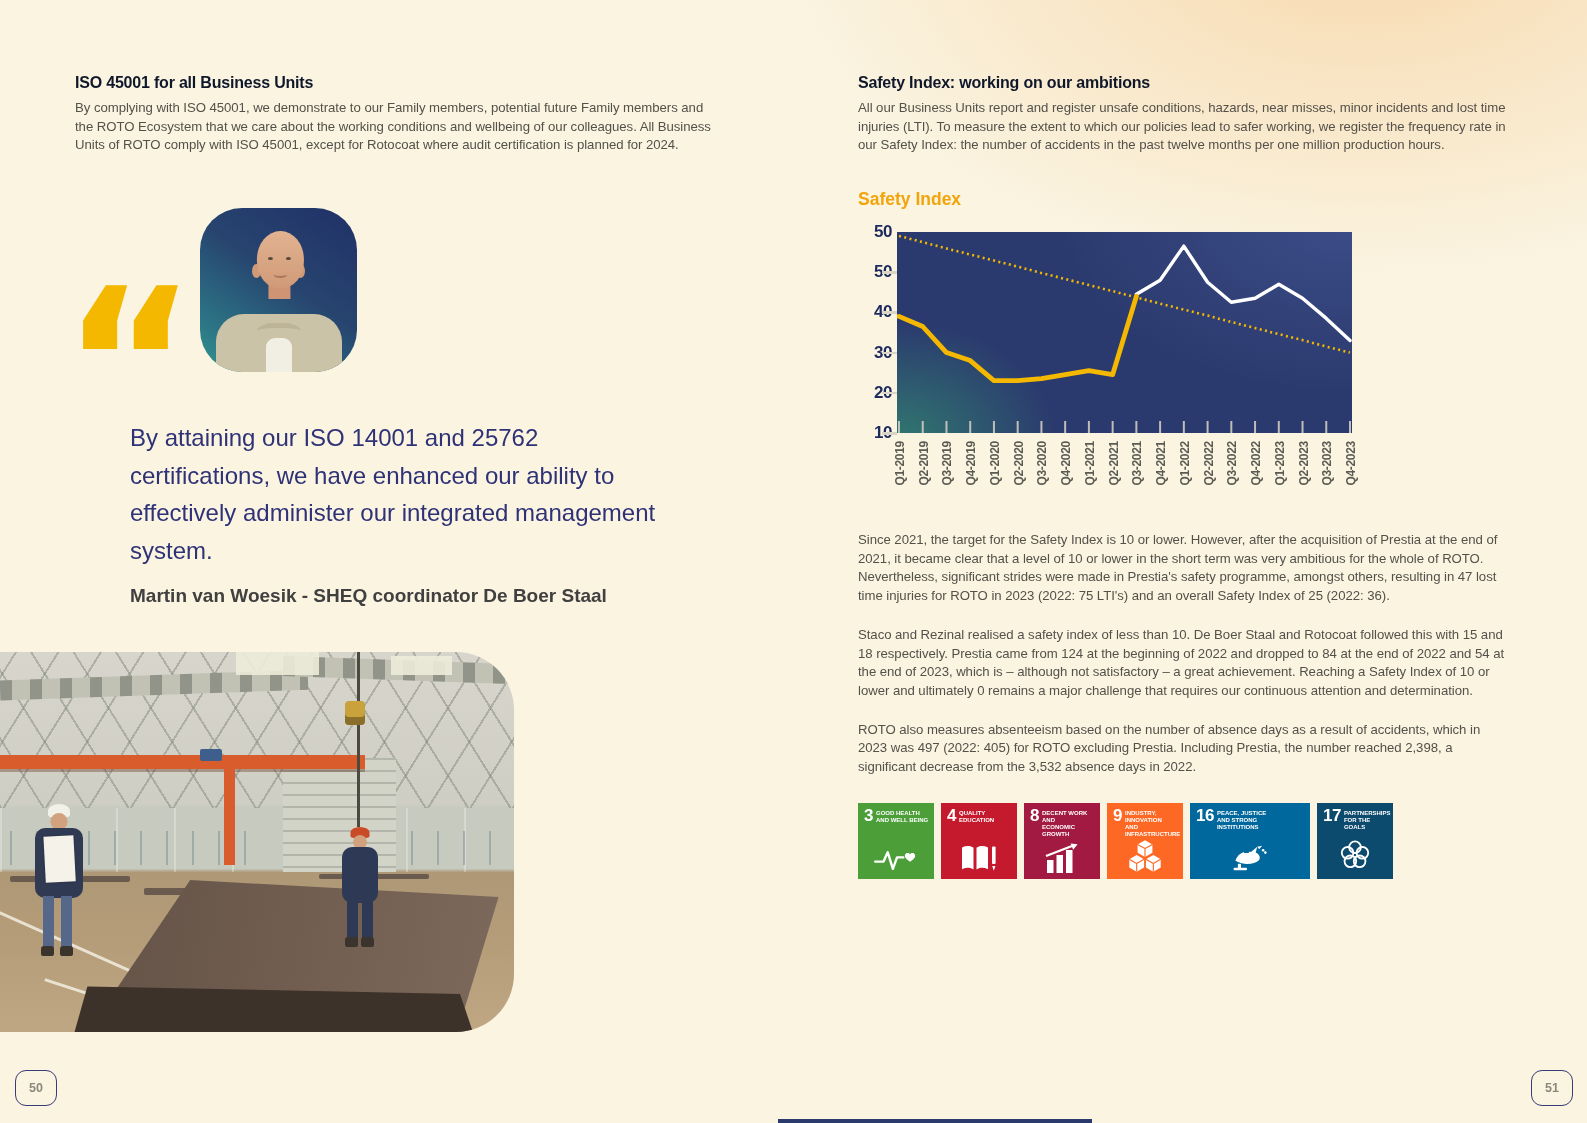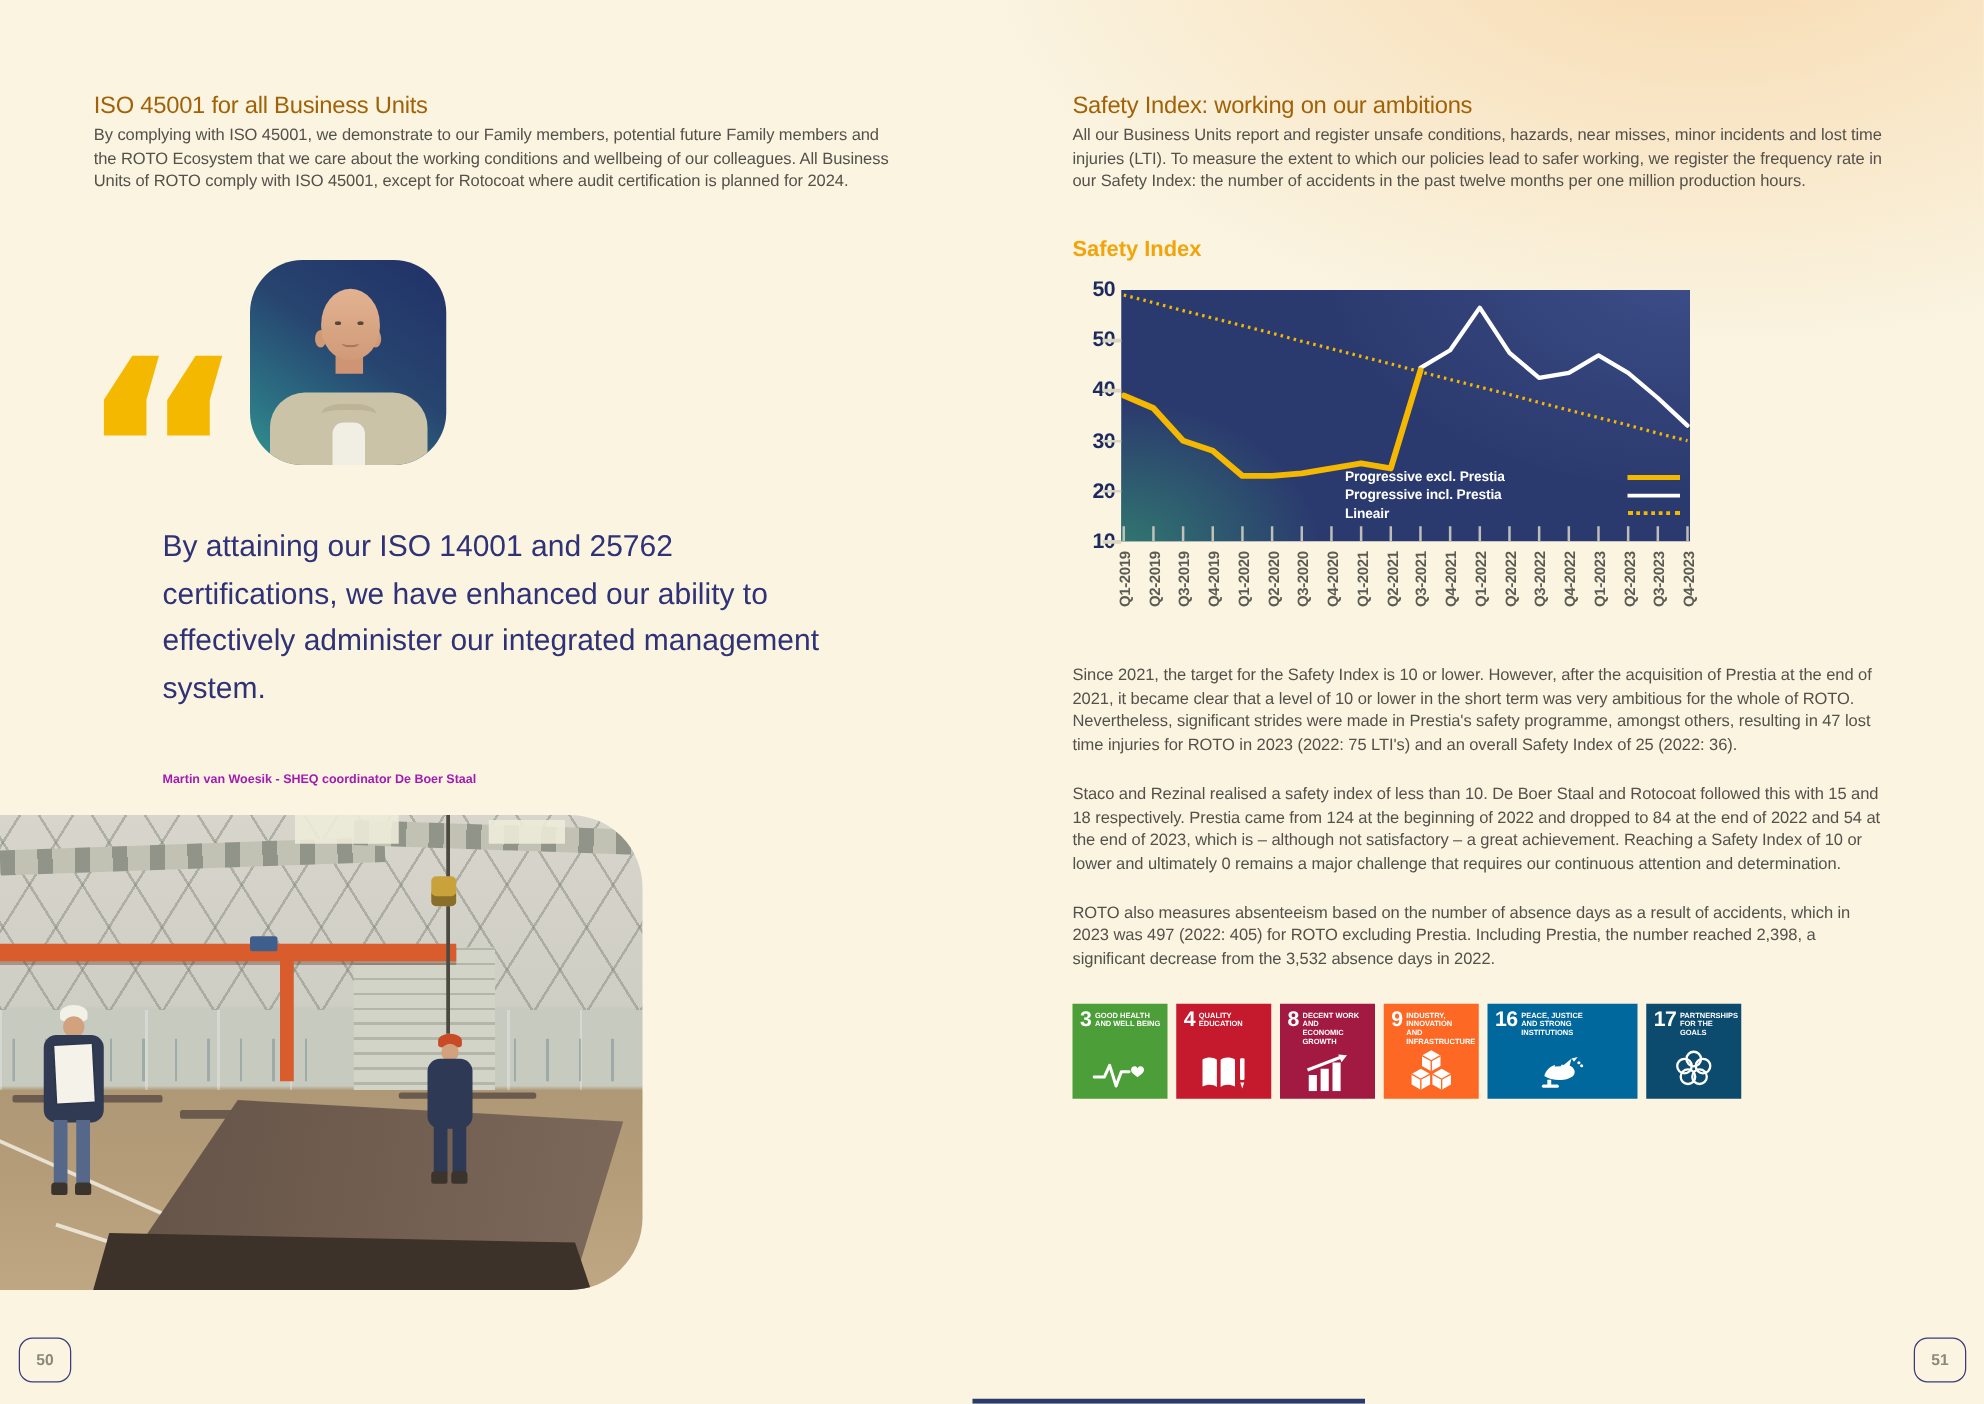--- a/index.html
+++ b/index.html
@@ -5,21 +5,21 @@
   html,body{margin:0;padding:0;}
   body{
     position:relative;
     width:1587px;height:1123px;
     overflow:hidden;
     background-color:#FAF4E1;
     background-image:radial-gradient(950px 560px at 86% -6%, rgba(246,199,140,.6), rgba(246,199,140,0) 62%);
     font-family:"Liberation Sans","DejaVu Sans",sans-serif;
   }
   .abs{position:absolute;}
-  .heading{font-size:19px;font-weight:400;color:#a16207;letter-spacing:-0.2px;}
+  .heading{font-size:16px;font-weight:700;color:#0f172a;letter-spacing:-0.2px;}
   .body-text{font-size:13.2px;line-height:18.7px;color:#53514A;letter-spacing:-0.05px;}
 
   
   #left-heading{left:75px;top:74px;}
   #left-body{left:75px;top:99px;width:648px;}
   #quote-mark{left:62px;top:262px;font-family:"DejaVu Sans",sans-serif;font-weight:900;
     font-size:205px;line-height:1;color:#F5B800;}
   #portrait{left:200px;top:208px;width:157px;height:164px;border-radius:42px;overflow:hidden;
     background:linear-gradient(215deg,#223469 8%,#27446F 45%,#2C7485 80%,#31968F 100%);}
   .p-head{position:absolute;left:50%;top:14%;width:47px;height:57px;transform:translateX(-47%);
@@ -29,21 +29,21 @@
   .p-shirt{position:absolute;left:50%;bottom:-8px;width:126px;height:66px;transform:translateX(-50%);
     background:#CBC3A8;border-radius:28px 28px 0 0;}
   .p-tee{position:absolute;left:50%;bottom:-2px;width:26px;height:36px;transform:translateX(-50%);
     background:#F1EEE4;border-radius:9px 9px 0 0;}
   .p-collar{position:absolute;left:50%;bottom:28px;width:44px;height:16px;transform:translateX(-50%);
     border-top:5px solid #BDB497;border-radius:40% 40% 0 0;}
   .p-eye{position:absolute;top:46%;width:5px;height:3px;border-radius:50%;background:#57473B;}
   .p-mouth{position:absolute;left:50%;top:70%;width:14px;height:5px;transform:translateX(-47%);
     border-bottom:2px solid #A8765C;border-radius:0 0 50% 50%;}
   #quote-text{left:130px;top:419px;width:528px;font-size:24px;line-height:37.5px;color:#2F3277;}
-  #attribution{left:130px;top:585px;font-size:10px;font-weight:700;color:#a21caf;margin-top:33px;}
+  #attribution{left:130px;top:585px;font-size:19px;font-weight:700;color:#404040;}
 
   
   #factory-photo{left:0;top:652px;width:514px;height:380px;border-radius:0 58px 58px 0;overflow:hidden;
     background:linear-gradient(#D8D6CC 0%,#CFCEC4 40%,#C6CABF 41%,#C6CABF 57%,#AE9876 58%,#B59C79 75%,#BFA784 100%);}
   .roof-truss{position:absolute;left:0;top:0;width:100%;height:41%;
     background-image:
       repeating-linear-gradient(58deg, rgba(125,130,120,.45) 0 2px, transparent 2px 36px),
       repeating-linear-gradient(-58deg, rgba(125,130,120,.45) 0 2px, transparent 2px 36px);}
   .roof-beam{position:absolute;height:20px;background:#C2C2B4;
     background-image:repeating-linear-gradient(90deg, rgba(105,110,100,.55) 0 12px, transparent 12px 30px);}
@@ -218,34 +218,20 @@
         <line x1="334.3157894736842" y1="201" x2="334.3157894736842" y2="189" stroke="#CFCCC0" stroke-width="2" opacity="0.9"></line>
         <line x1="358.05263157894734" y1="201" x2="358.05263157894734" y2="189" stroke="#CFCCC0" stroke-width="2" opacity="0.9"></line>
         <line x1="381.7894736842105" y1="201" x2="381.7894736842105" y2="189" stroke="#CFCCC0" stroke-width="2" opacity="0.9"></line>
         <line x1="405.5263157894737" y1="201" x2="405.5263157894737" y2="189" stroke="#CFCCC0" stroke-width="2" opacity="0.9"></line>
         <line x1="429.2631578947368" y1="201" x2="429.2631578947368" y2="189" stroke="#CFCCC0" stroke-width="2" opacity="0.9"></line>
         <line x1="453" y1="201" x2="453" y2="189" stroke="#CFCCC0" stroke-width="2" opacity="0.9"></line>
         <polyline points="2.0,4.0 25.7,10.1 49.5,16.5 73.2,22.5 96.9,28.5 120.7,34.6 144.4,41.0 168.2,47.0 191.9,53.1 215.6,59.1 239.4,65.5 263.1,71.6 286.8,77.6 310.6,83.6 334.3,90.0 358.1,96.1 381.8,102.1 405.5,108.1 429.3,114.6 453.0,120.6" fill="none" stroke="#F5B800" stroke-width="2.6" stroke-dasharray="2 3.4" stroke-linejoin="round"></polyline>
         <polyline points="239.4,62.3 263.1,48.2 286.8,14.1 310.6,50.3 334.3,70.3 358.1,66.3 381.8,52.3 405.5,66.3 429.3,86.4 453.0,108.5" fill="none" stroke="#FFFFFF" stroke-width="3.4" stroke-linecap="round" stroke-linejoin="round"></polyline>
         <polyline points="2.0,84.4 25.7,94.5 49.5,120.6 73.2,128.6 96.9,148.7 120.7,148.7 144.4,146.7 168.2,142.7 191.9,138.7 215.6,142.7 239.4,64.3" fill="none" stroke="#F5B800" stroke-width="4.8" stroke-linecap="round" stroke-linejoin="round"></polyline>
       </svg>
-    <div id="chart-legend">
-        <div class="leg-row">
-          <span class="leg-label">Progressive excl. Prestia</span>
-          <span class="leg-sample" style="border-top: 4.6px solid rgb(245, 184, 0);"></span>
-        </div>
-        <div class="leg-row">
-          <span class="leg-label">Progressive incl. Prestia</span>
-          <span class="leg-sample" style="border-top: 3.4px solid rgb(255, 255, 255);"></span>
-        </div>
-        <div class="leg-row">
-          <span class="leg-label">Lineair</span>
-          <span class="leg-sample" style="border-top: 3px dotted rgb(245, 184, 0);"></span>
-        </div>
-      </div>
   </div>
 <div class="ylab" style="left: 0px; top: 203px;">10</div>
     <div class="ytick" style="top: 212px;"></div>
     <div class="ylab" style="left: 0px; top: 162.8px;">20</div>
     <div class="ytick" style="top: 171.8px;"></div>
     <div class="ylab" style="left: 0px; top: 122.6px;">30</div>
     <div class="ytick" style="top: 131.6px;"></div>
     <div class="ylab" style="left: 0px; top: 82.4px;">40</div>
     <div class="ytick" style="top: 91.4px;"></div>
     <div class="ylab" style="left: 0px; top: 42.2px;">50</div>

